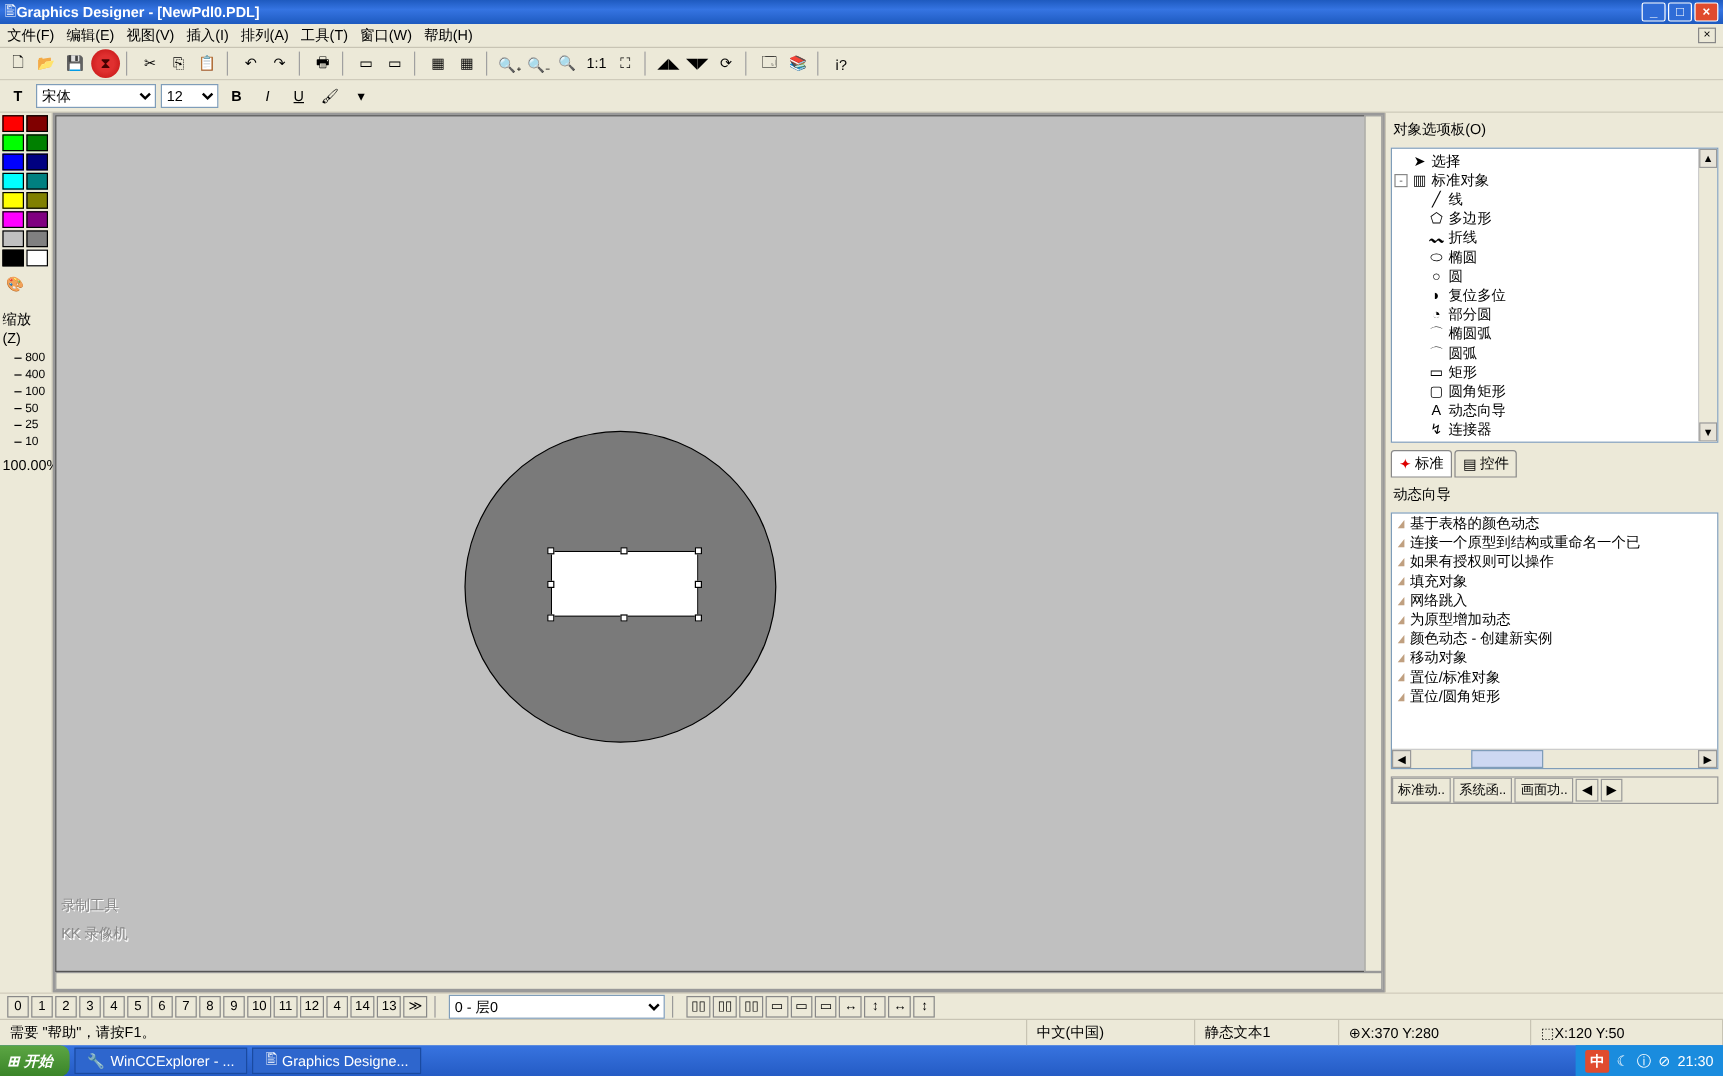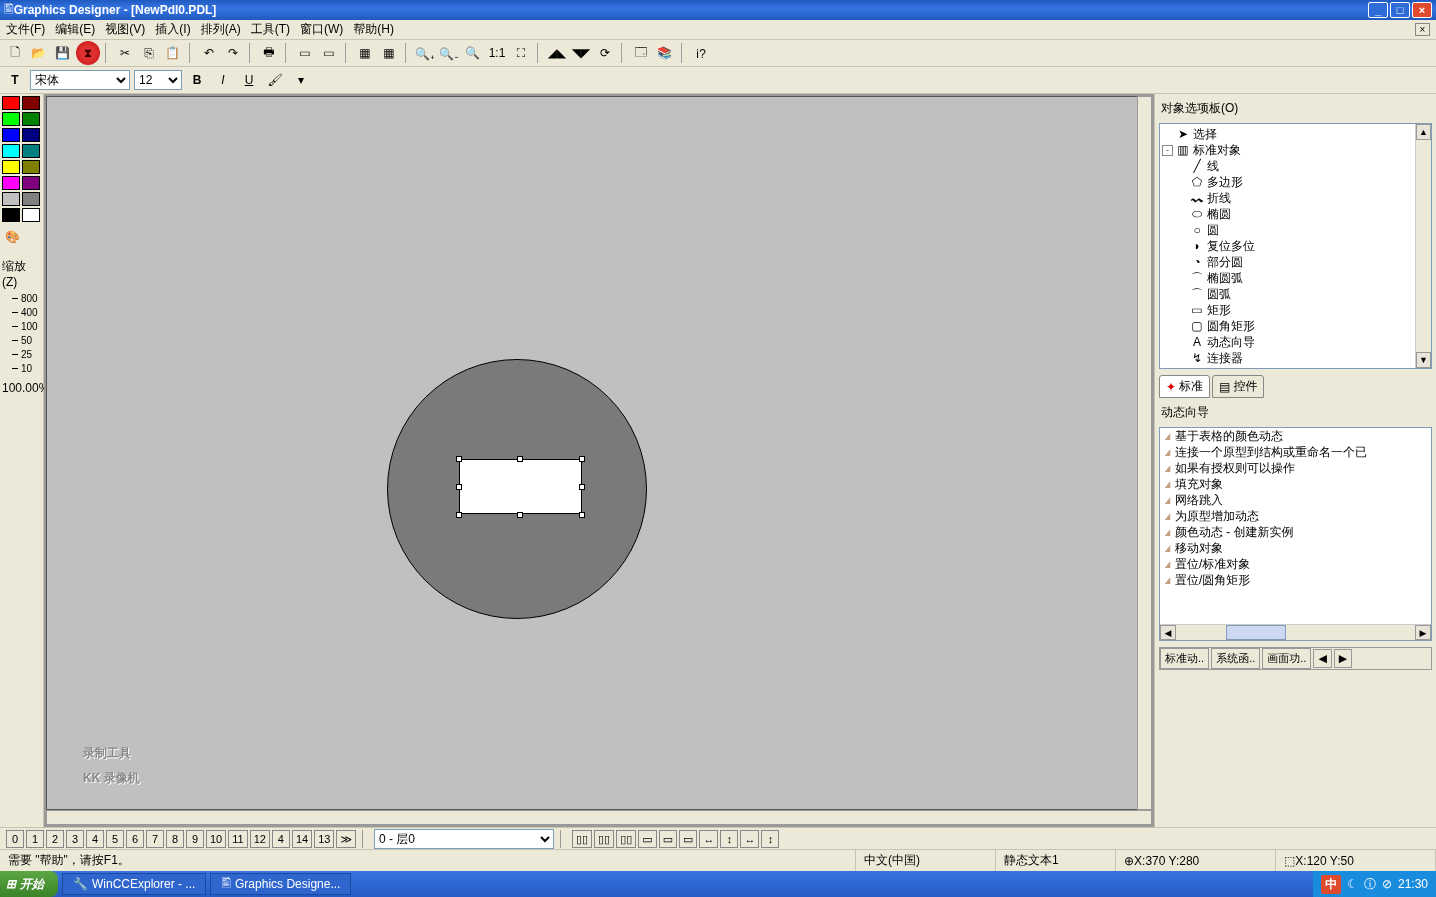--- a/index.html
+++ b/index.html
@@ -57,21 +57,21 @@
   .wiztabs .wt { border:1px solid #999; padding:2px 4px; font-size:11px; background:#ece9d8; white-space:nowrap;}
   .layerbar { height:22px; background:#ece9d8; border-top:1px solid #c8c4b4; display:flex; align-items:center; padding:2px 6px; gap:2px;}
   .lyrbtn { min-width:18px; height:18px; border:1px solid #888; text-align:center; line-height:16px; font-size:11px; padding:0 3px;}
   .lyrsep { width:6px; height:18px; border-left:1px solid #999; margin:0 4px;}
   .statusbar { height:22px; background:#ece9d8; border-top:1px solid #c8c4b4; display:flex; align-items:center; font-size:11px;}
   .statusbar .cell { border-right:1px solid #c8c4b4; padding:0 8px; height:100%; display:flex; align-items:center;}
   .taskbar { height:26px; background:linear-gradient(to bottom,#3874e0,#245bc4); display:flex; align-items:center; color:#fff; font-size:11px;}
   .start { height:100%; background:linear-gradient(to bottom,#5ca644,#3a8428); padding:0 14px 0 6px; display:flex; align-items:center; font-weight:bold; font-style:italic; font-size:13px; border-radius:0 8px 8px 0; gap:4px;}
   .task { height:22px; margin-left:4px; padding:0 10px; display:flex; align-items:center; background:#2e66cd; border:1px solid #1a4aa0; gap:4px;}
   .tray { margin-left:auto; height:100%; background:#1a8cde; padding:0 8px; display:flex; align-items:center; gap:6px;}
-  .watermark { position:absolute; left:36px; bottom:20px; font-size:20px; font-weight:bold; color:#888; text-shadow:1px 1px 0 #fff; font-family:"Microsoft YaHei"; line-height:22px;}
+  .watermark { position:absolute; left:4px; bottom:20px; font-size:20px; font-weight:normal; color:#888; text-shadow:1px 1px 0 #fff; font-family:"Microsoft YaHei"; line-height:22px;}
 </style>
 </head>
 <body>
 
 <div class="titlebar">
   <span>🖺</span>
   <span class="title">Graphics Designer - [NewPdl0.PDL]</span>
   <div class="winbtns">
     <div class="winbtn min">_</div>
     <div class="winbtn max">□</div>

